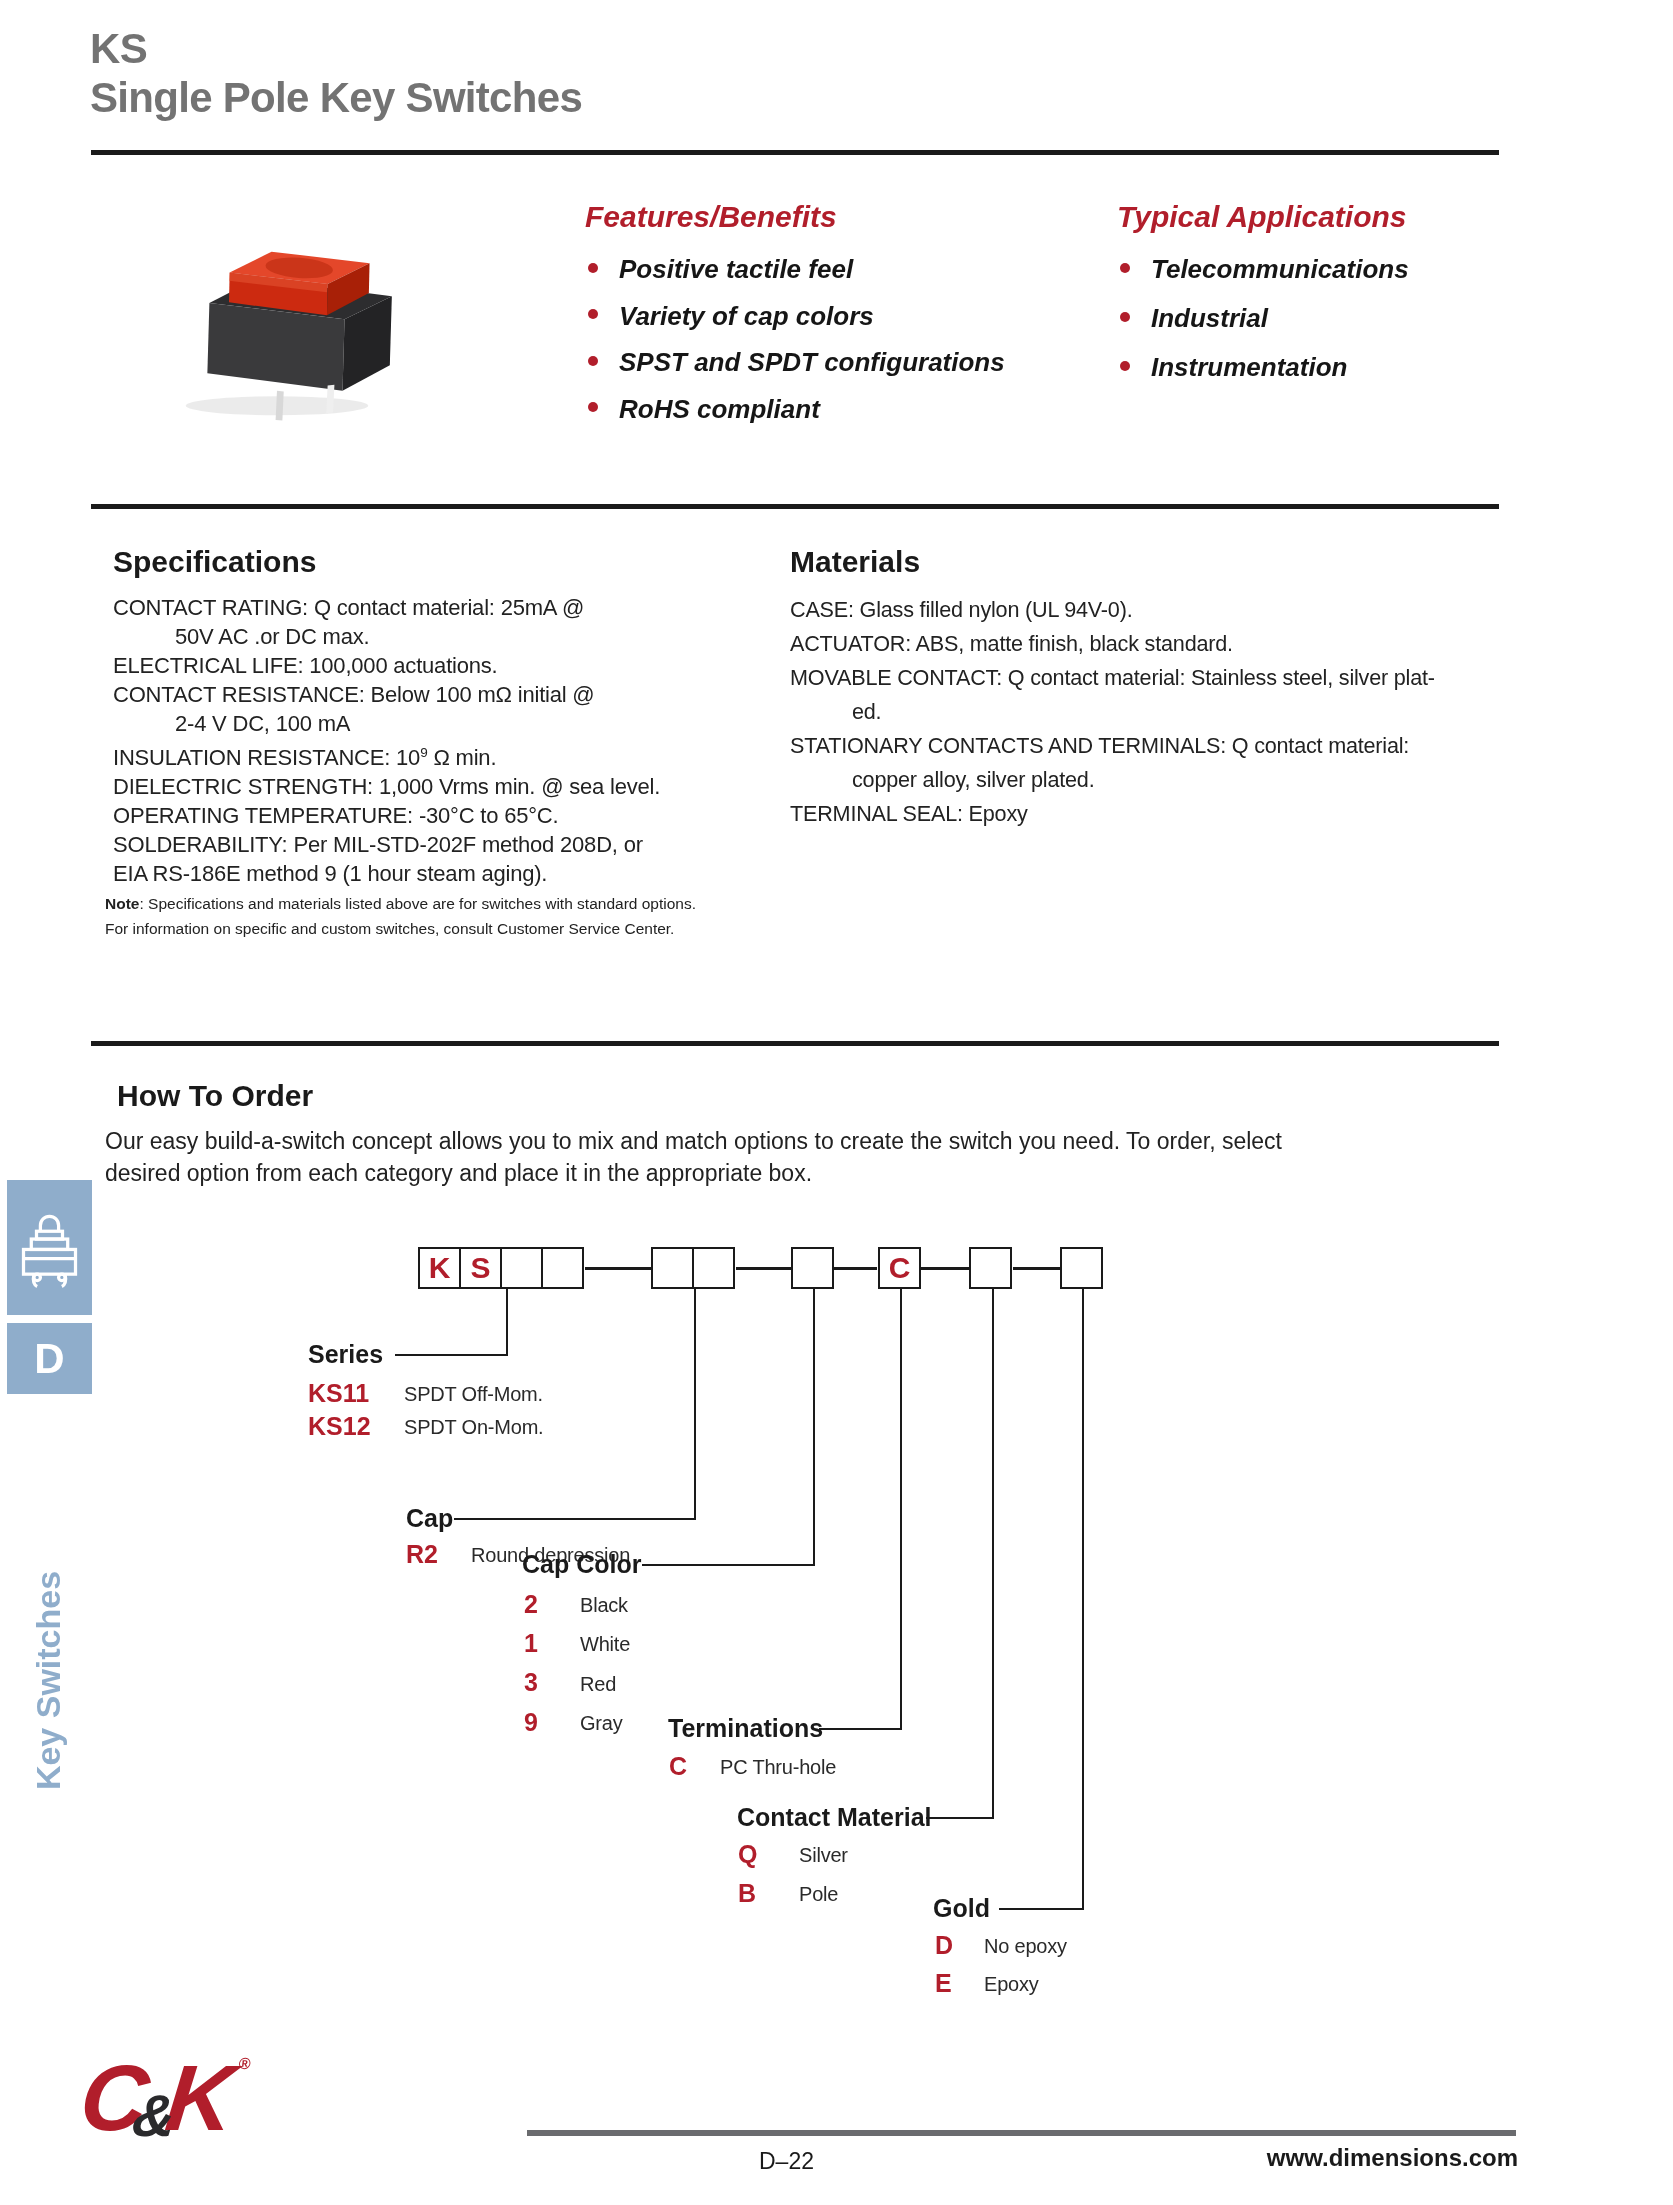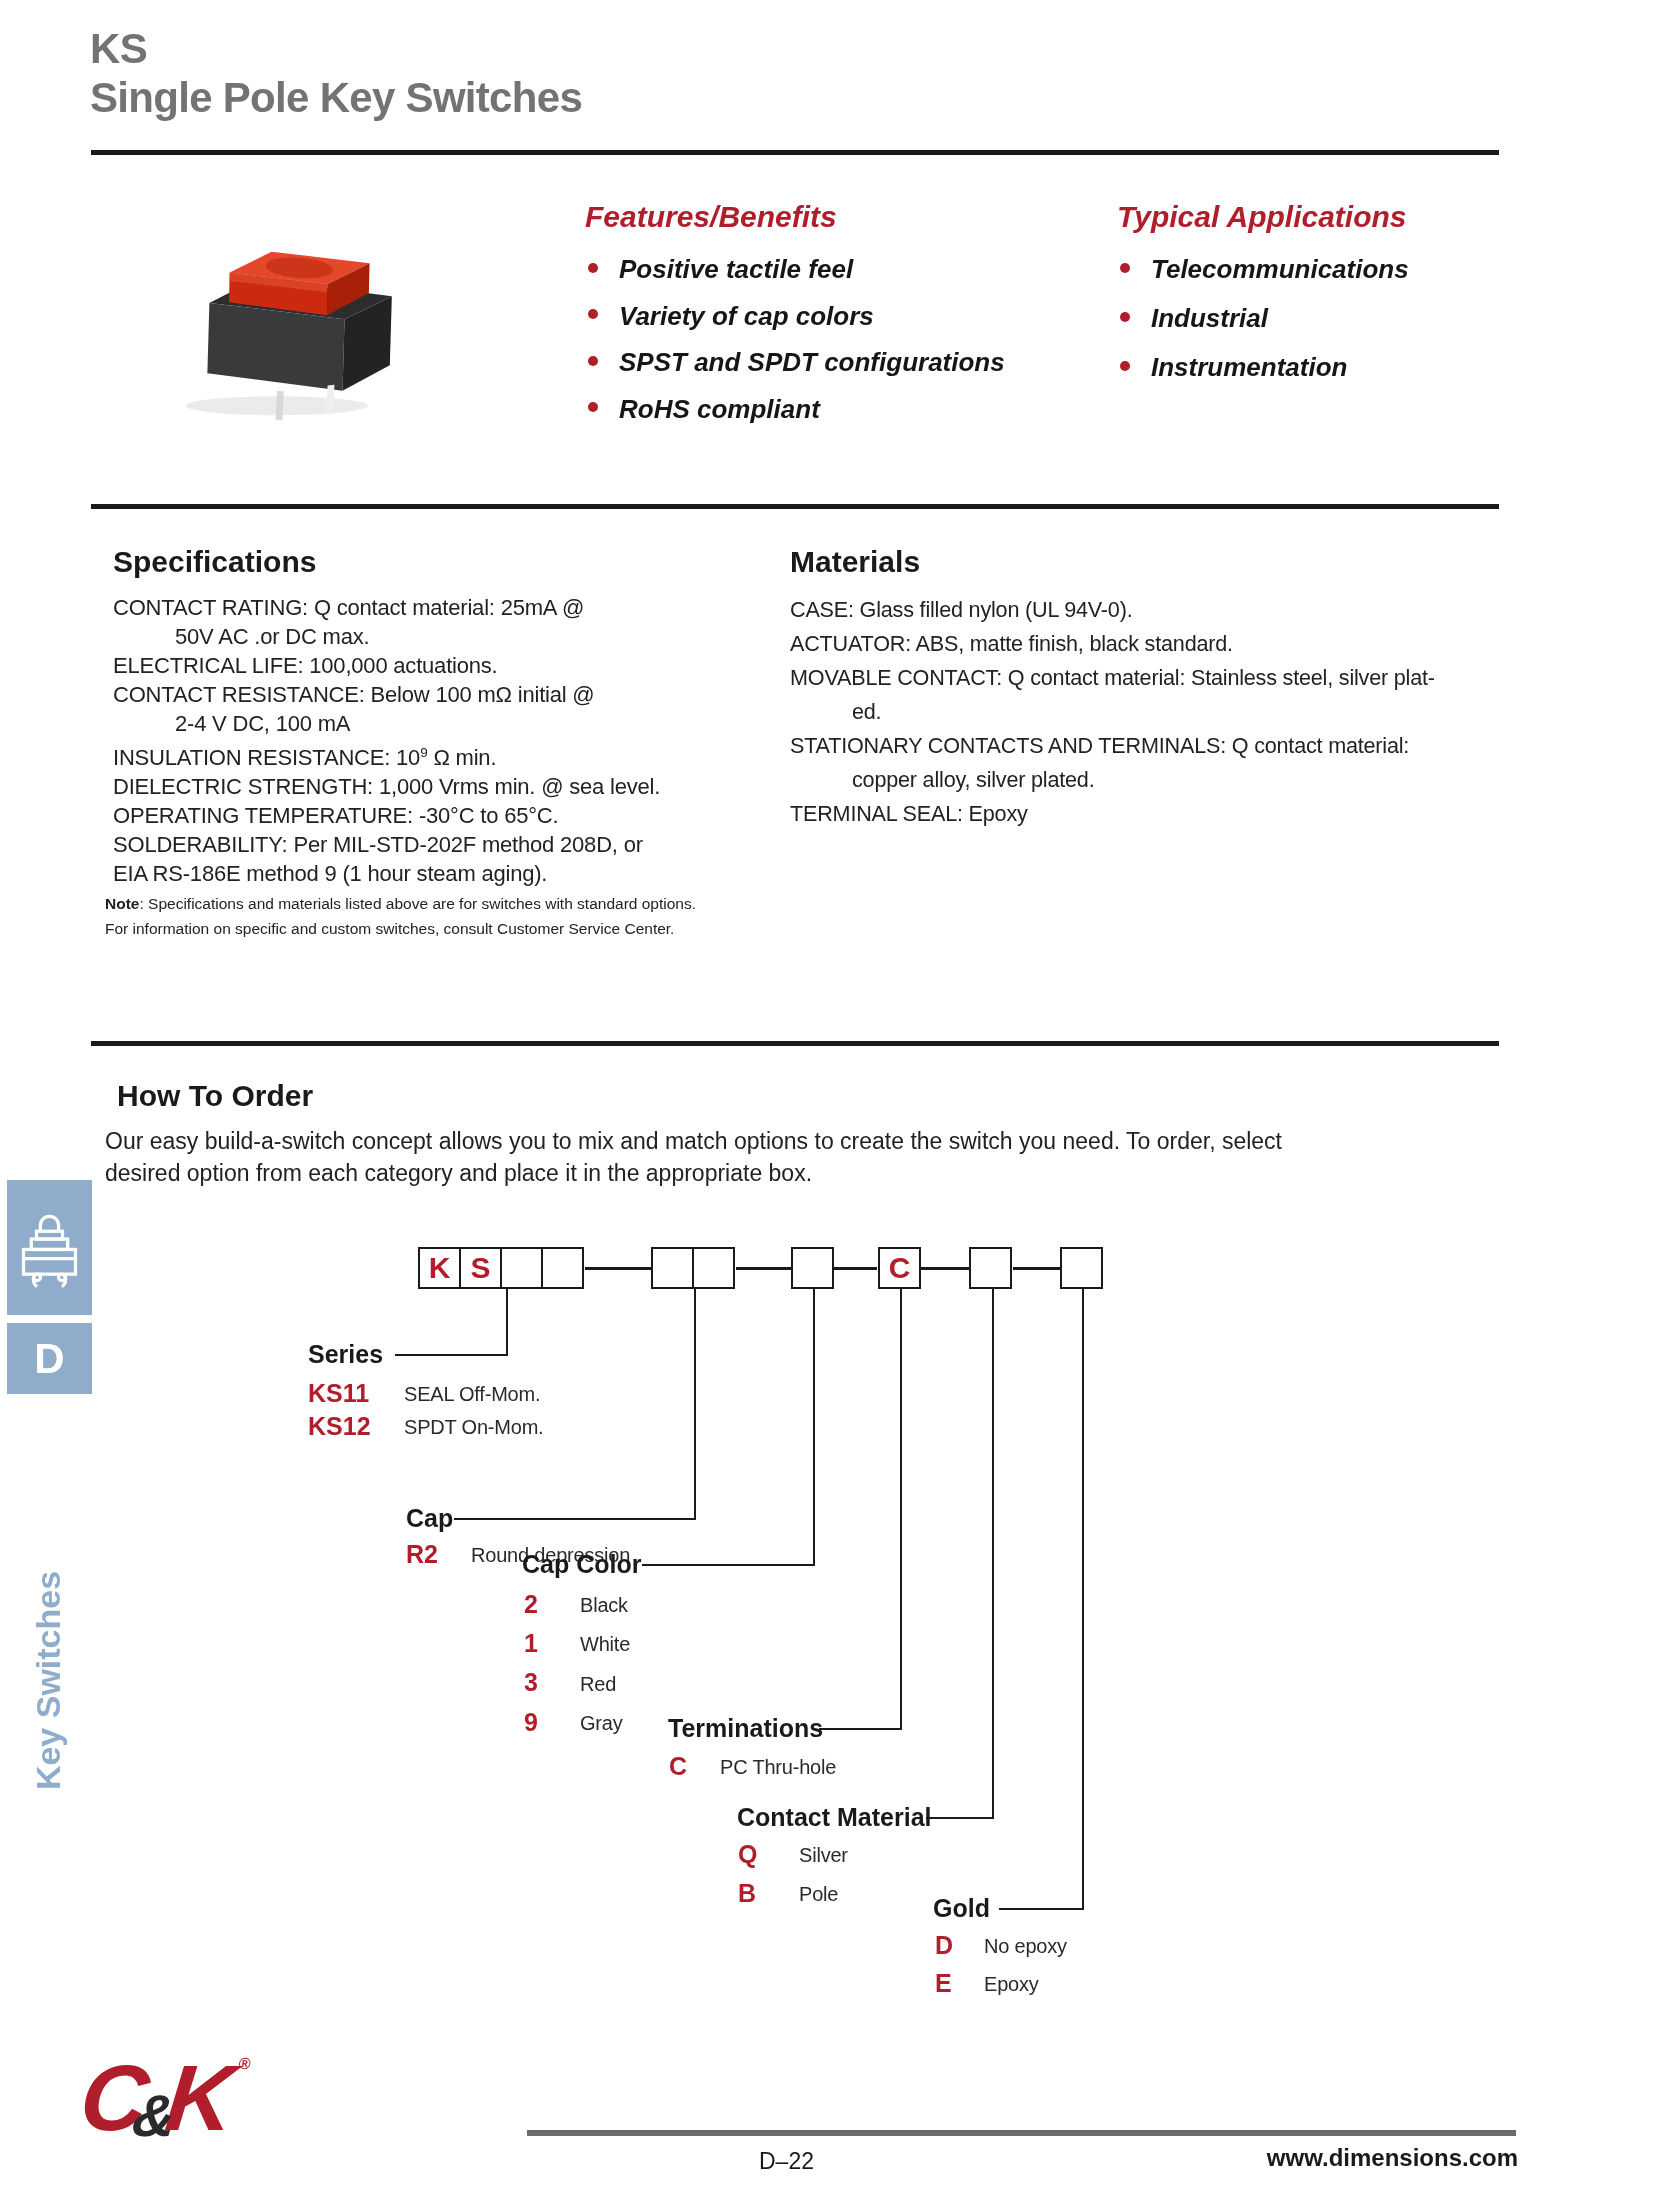--- a/index.html
+++ b/index.html
@@ -181,21 +181,21 @@
   <div class="lline" style="left:642px;top:1564px;width:173px;"></div>
   <div class="vdrop" style="left:900px;height:441px;"></div>
   <div class="lline" style="left:819px;top:1728px;width:82px;"></div>
   <div class="vdrop" style="left:992px;height:530px;"></div>
   <div class="lline" style="left:926px;top:1817px;width:68px;"></div>
   <div class="vdrop" style="left:1082px;height:621px;"></div>
   <div class="lline" style="left:999px;top:1908px;width:85px;"></div>
 
   <div class="optlabel" style="left:308px;top:1340px;">Series</div>
   <span class="code" style="left:308px;top:1379px;">KS11</span>
-  <span class="desc" style="left:404px;top:1383px;">SEAL Off-Mom.</span>
+  <span class="desc" style="left:404px;top:1383px;">SPDT Off-Mom.</span>
   <span class="code" style="left:308px;top:1412px;">KS12</span>
   <span class="desc" style="left:404px;top:1416px;">SPDT On-Mom.</span>
 
   <div class="optlabel" style="left:406px;top:1504px;">Cap</div>
   <span class="code" style="left:406px;top:1540px;">R2</span>
   <span class="desc" style="left:471px;top:1544px;">Round depression</span>
 
   <div class="optlabel" style="left:522px;top:1550px;">Cap Color</div>
   <span class="code" style="left:524px;top:1590px;">2</span>
   <span class="desc" style="left:580px;top:1594px;">Black</span>

